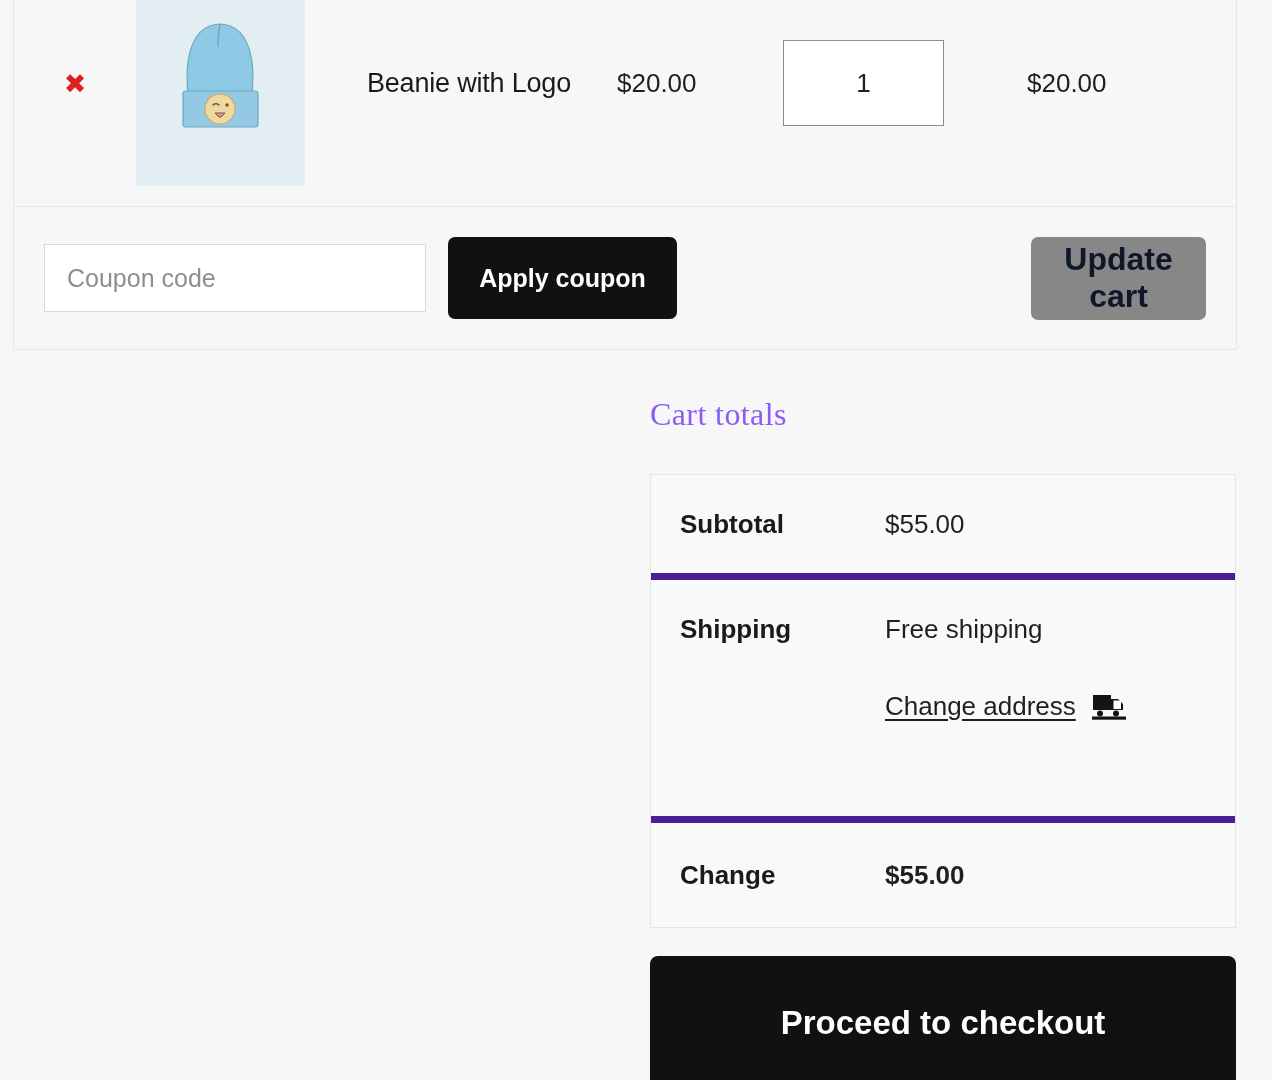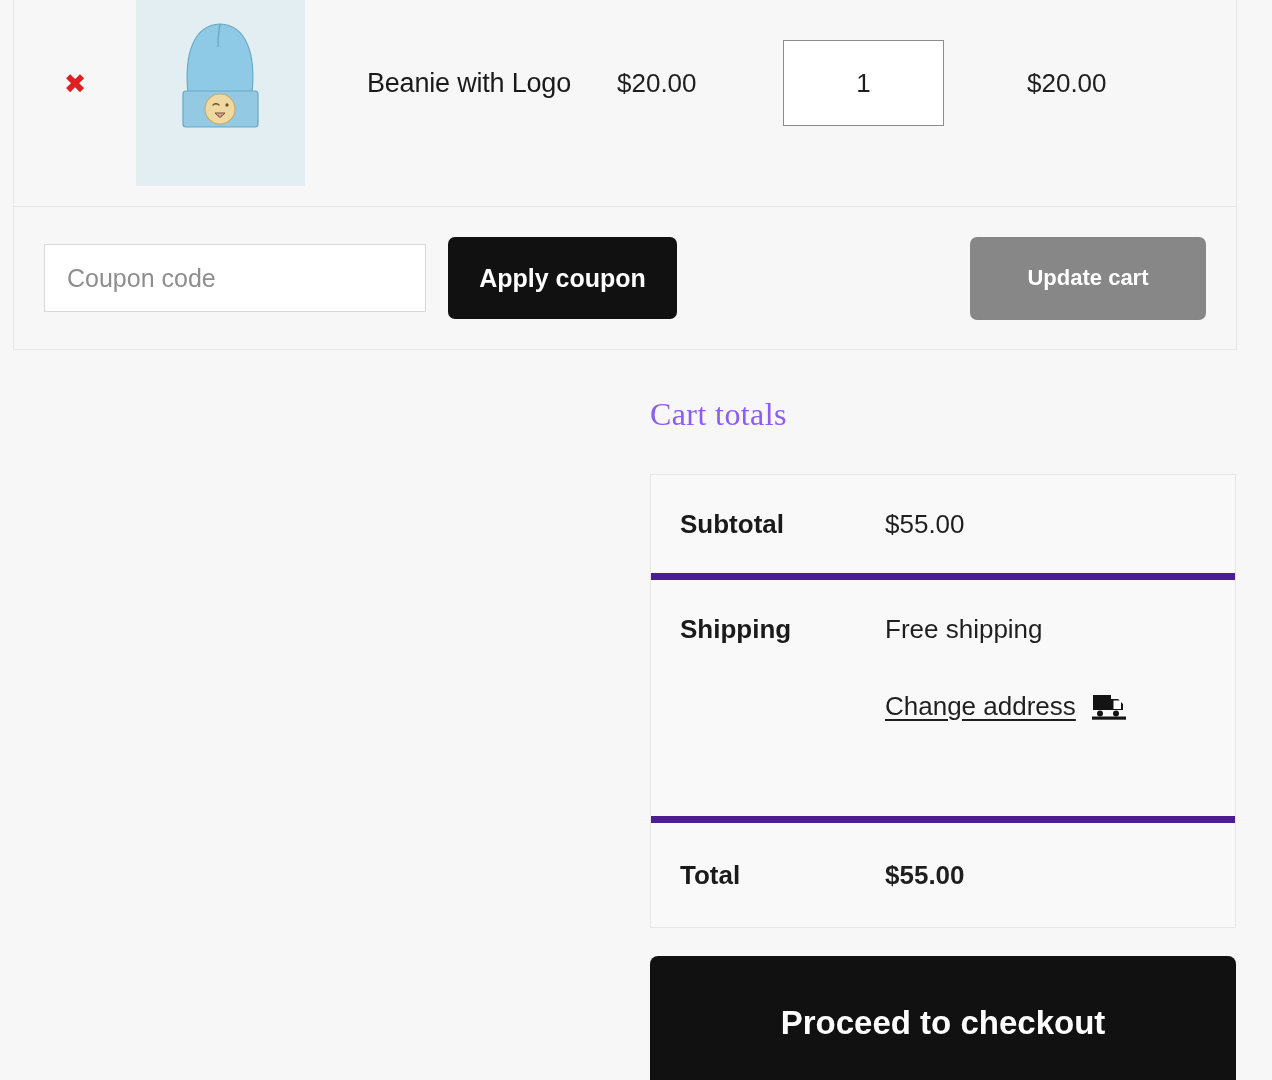--- a/index.html
+++ b/index.html
@@ -151,25 +151,25 @@
     width: 229px;
     height: 82px;
     background: #111111;
     color: #ffffff;
     font-size: 25px;
     border-radius: 7px;
   }
   .btn-update {
     position: absolute;
     right: 30px;
-    width: 236px;
+    width: 175px;
     height: 83px;
     background: #878787;
-    color: #ffffff;
-    font-size: 22px;
+    color: #0f172a;
+    font-size: 32px;
     border-radius: 7px;
   }
 
   
   .totals-wrap {
     position: absolute;
     left: 650px;
     top: 396px;
     width: 586px;
   }
@@ -321,20 +321,20 @@
                   <rect x="21.5" y="9.5" width="7.5" height="8.5" fill="#ffffff"></rect>
                   <circle cx="8" cy="22.5" r="3" fill="#141414"></circle>
                   <circle cx="24" cy="22.5" r="3" fill="#141414"></circle>
                   <rect x="0" y="25.5" width="34" height="3.2" fill="#141414"></rect>
                 </svg></span>
           </div>
         </div>
       </div>
 
       <div class="totals-row total">
-        <div class="t-label">Total</div>
+        <div class="t-label">Change</div>
         <div class="t-value bold">$55.00</div>
       </div>
     </div>
   </div>
 
   <button class="btn-checkout">Proceed to checkout</button>
 </div>
 
 </body></html>

